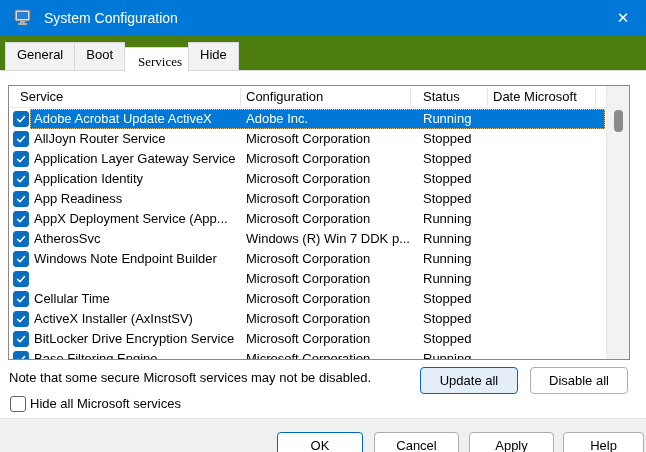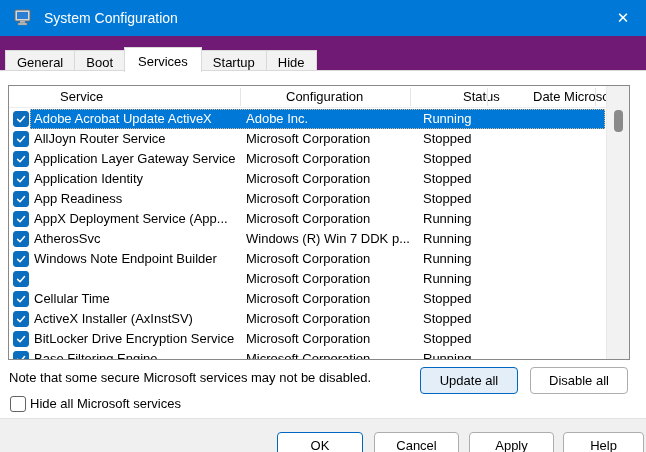--- a/index.html
+++ b/index.html
@@ -1,46 +1,46 @@
 <!DOCTYPE html>
 <html><head>
 <meta charset="utf-8">
 <style>
   html,body { margin:0; padding:0; background:#cfcfcf; }
   * { box-sizing:border-box; }
   .window {
     position:relative; width:646px; height:452px; overflow:hidden;
-    background:#701a75; font-family:"Liberation Sans","DejaVu Sans",sans-serif;
+    background:#4d7c0f; font-family:"Liberation Sans","DejaVu Sans",sans-serif;
     font-size:13px; color:#000;
   }
   
   .titlebar { position:absolute; top:0; left:0; width:646px; height:36px;
     background:#0078D7; display:flex; align-items:center; }
   .titlebar .appicon { margin-left:14px; width:20px; height:18px; display:flex; align-items:center; }
   .titlebar .title { color:#fff; font-size:14px; margin-left:10px; }
   .close-btn { position:absolute; top:0; right:0; width:46px; height:36px;
     display:flex; align-items:center; justify-content:center; color:#fff;
     font-size:15px; cursor:default; }
   
   .tabstrip { position:absolute; top:36px; left:0; right:0; height:35px;
     display:flex; align-items:flex-end; padding-left:5px; }
-  .tab { height:21px; padding:2px 11px 0 11px; background:#f2f2f2;
+  .tab { height:29px; padding:2px 11px 0 11px; background:#f2f2f2;
     border:1px solid #d9d9d9; border-bottom:none; margin-right:-1px;
     line-height:19px; position:relative; z-index:1; }
-  .tab.active { height:25px; padding:4px 13px 0 13px; background:#fff;
-    z-index:3; margin-bottom:-1px; line-height:20px; }
+  .tab.active { height:25px; padding:4px 6px 0 13px; background:#fff;
+    z-index:3; margin-bottom:-1px; line-height:20px;font-family:Liberation Serif, serif; }
   
   .panel { position:absolute; top:70px; left:0; width:646px; height:348px;
     background:#fff; border-top:1px solid #d9d9d9; z-index:2; }
   
   .svc-table { position:absolute; left:8px; top:14px; width:622px; height:275px;
     border:1px solid #898989; background:#fff; overflow:hidden; }
   .thead { position:absolute; top:0; left:0; right:0; height:22px; background:#fff;
     border-bottom:1px solid #ededed; }
-  .hcell { position:absolute; top:0; height:22px; line-height:22px; white-space:nowrap;margin-left:40px; }
+  .hcell { position:absolute; top:0; height:22px; line-height:22px; white-space:nowrap; }
   .hsep { position:absolute; top:2px; height:18px; width:1px; background:#e5e5e5; }
   .rows { position:absolute; top:23px; left:0; width:596px; bottom:0; overflow:hidden; }
   .row { position:relative; height:20px; }
   .sel-bg { position:absolute; left:21px; right:0; top:0; bottom:0; background:#0078D7;
     border:1px dotted #d8b98e; display:none; }
   .row.selected .sel-bg { display:block; }
   .row.selected .cell { color:#fff; }
   .cbx { position:absolute; left:4px; top:2px; width:16px; height:16px;
     background:#0B6DBE; border:1px solid #0B6DBE; border-radius:3px;
     display:flex; align-items:center; justify-content:center; z-index:2; }
@@ -88,21 +88,20 @@
       </svg>
     </span>
     <span class="title">System Configuration</span>
     <div class="close-btn">✕</div>
   </div>
 
   <div class="tabstrip">
     <div class="tab">General</div>
     <div class="tab">Boot</div>
     <div class="tab active">Services</div>
-    <div class="tab">Startup</div>
     <div class="tab">Hide</div>
   </div>
 
   <div class="panel">
 
     <div class="svc-table">
       <div class="thead">
         <div class="hcell" style="left:11px">Service</div>
         <div class="hsep" style="left:231px"></div>
         <div class="hcell" style="left:237px">Configuration</div>

